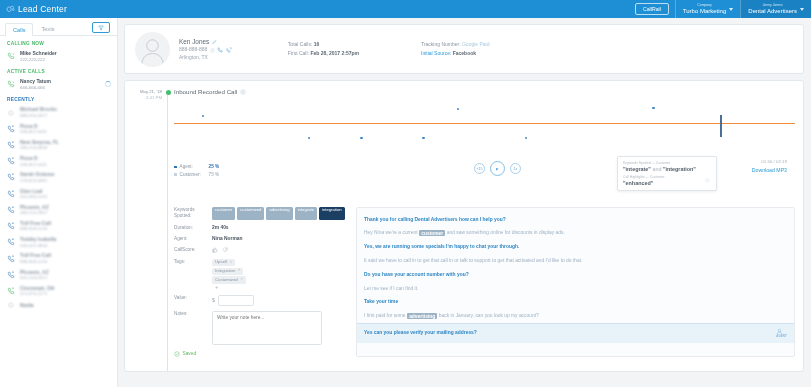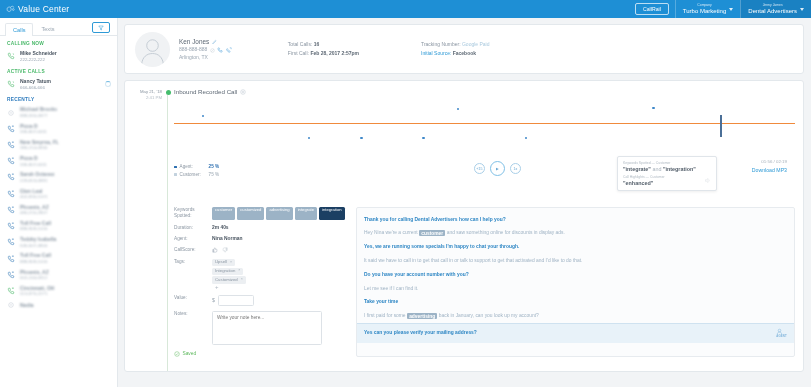--- a/index.html
+++ b/index.html
@@ -194,21 +194,21 @@
 
   <div class="topbar">
     <div class="brand">
       <span class="brand-icon">
         <svg width="9" height="9" viewBox="0 0 16 16">
           <path d="M2 5.5 L5.5 3.2 L9 5.5 L9 9.6 L5.5 11.9 L2 9.6 Z" fill="none" stroke="#bfe0f5" stroke-width="1.2"></path>
           <path d="M7.5 4.2 L11 2 L14.5 4.2" fill="none" stroke="#bfe0f5" stroke-width="1.2"></path>
           <circle cx="13" cy="8" r="1.6" fill="none" stroke="#bfe0f5" stroke-width="1.2"></circle>
         </svg>
       </span>
-      <span class="brand-text">Value Center</span>
+      <span class="brand-text">Lead Center</span>
     </div>
     <div class="topbar-right">
       <div class="callrail-btn">CallRail</div>
       <div class="acct">
         <span class="acct-labels">
           <span class="acct-sub">Company</span>
           <span class="acct-main">Turbo Marketing</span>
         </span>
         <span class="caret"></span>
       </div>

